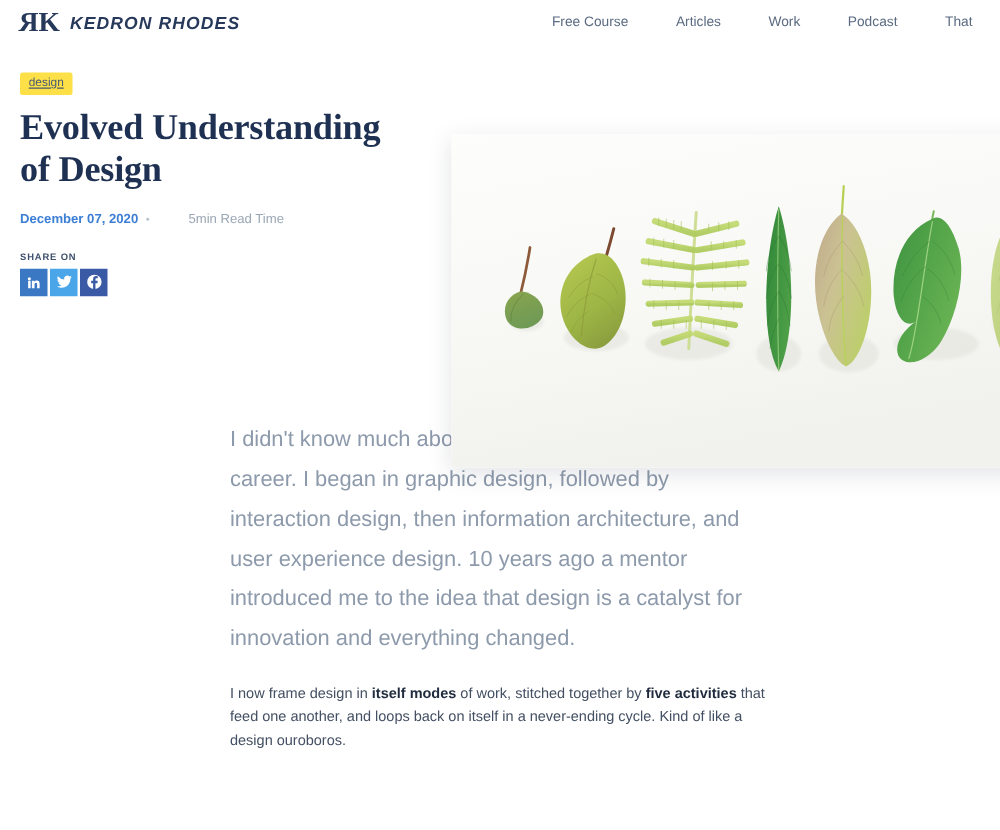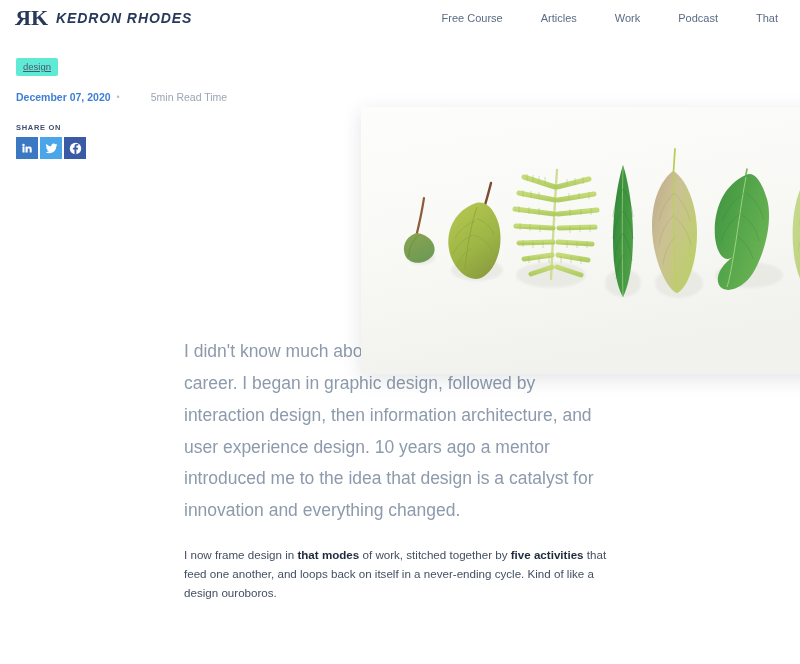--- a/index.html
+++ b/index.html
@@ -68,21 +68,21 @@
   }
 
   
   .article-head {
     position: relative;
     padding: 0 16px;
     height: 300px;
   }
   .tag-chip {
     display: inline-block;
-    background: #5eead4;
+    background: #fde047;
     color: #4a5a72;
     font-size: 9.5px;
     padding: 3px 7px 4px;
     border-radius: 2px;
     margin-top: 22px;
   }
   .article-title {
     font-family: "Liberation Serif", serif;
     font-weight: bold;
     font-size: 29px;
@@ -184,20 +184,21 @@
     <a class="nav-link" href="#">Work</a>
     <a class="nav-link" href="#">Podcast</a>
     <a class="nav-link" href="#">That</a>
   </nav>
 </header>
 
 <section class="article-head">
 
   <a class="tag-chip" href="#">design</a>
 
+  <h1 class="article-title">Evolved Understanding of Design</h1>
 
   <div class="meta-line">
     <span class="meta-date">December 07, 2020</span>
     <span class="meta-dot">•</span>
     <span class="meta-read">5min Read Time</span>
   </div>
 
   <div class="share-block">
     <div class="share-label">SHARE ON</div>
     <div class="share-row">
@@ -417,16 +418,16 @@
     </svg>
   </figure>
 </section>
 
 <section class="article-body">
 
   <p class="lede">I didn't know much about design when I first started my career. I began in graphic design, followed by interaction design, then information architecture, and user experience design. 10 years ago a mentor introduced me to the idea that design is a catalyst for innovation and everything changed.</p>
 
 
   <p class="body-para">
-    <span>I now frame design in </span><b>that modes</b><span> of work, stitched together by </span><b>five activities</b><span> that feed one another, and loops back on itself in a never-ending cycle. Kind of like a design ouroboros.</span>
+    <span>I now frame design in </span><b>itself modes</b><span> of work, stitched together by </span><b>five activities</b><span> that feed one another, and loops back on itself in a never-ending cycle. Kind of like a design ouroboros.</span>
   </p>
 
 </section>
 
 </body></html>

